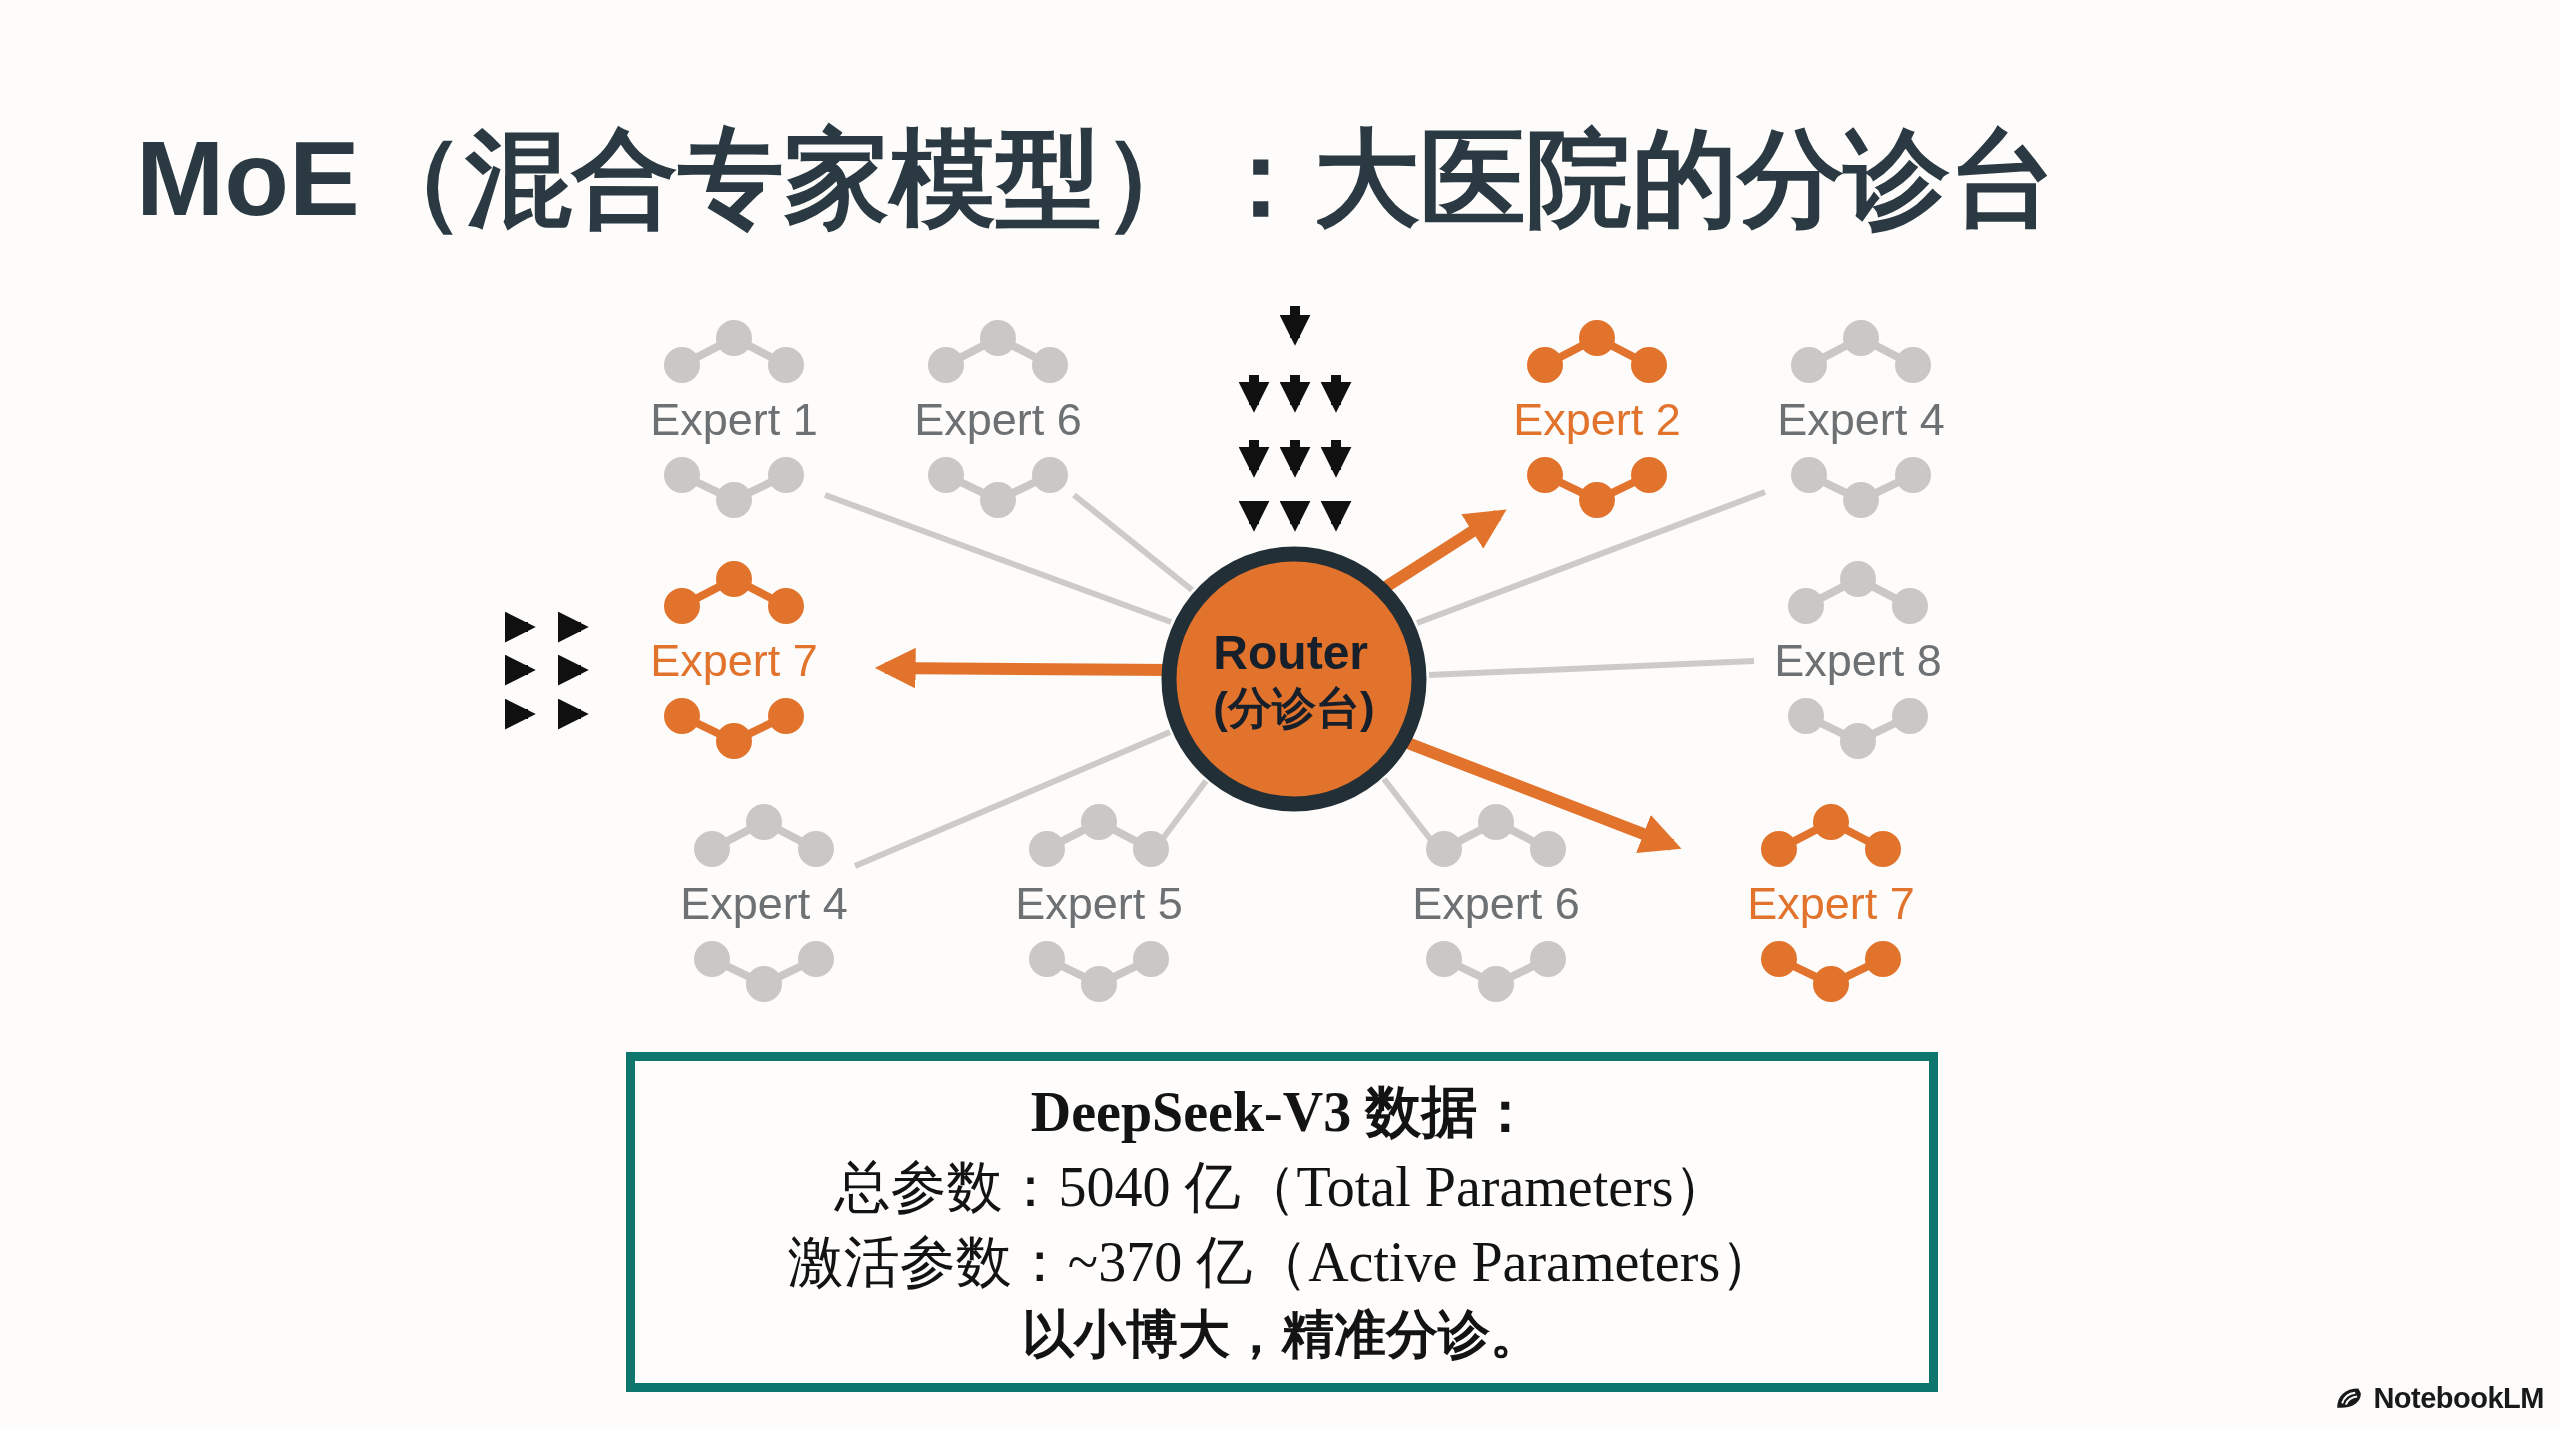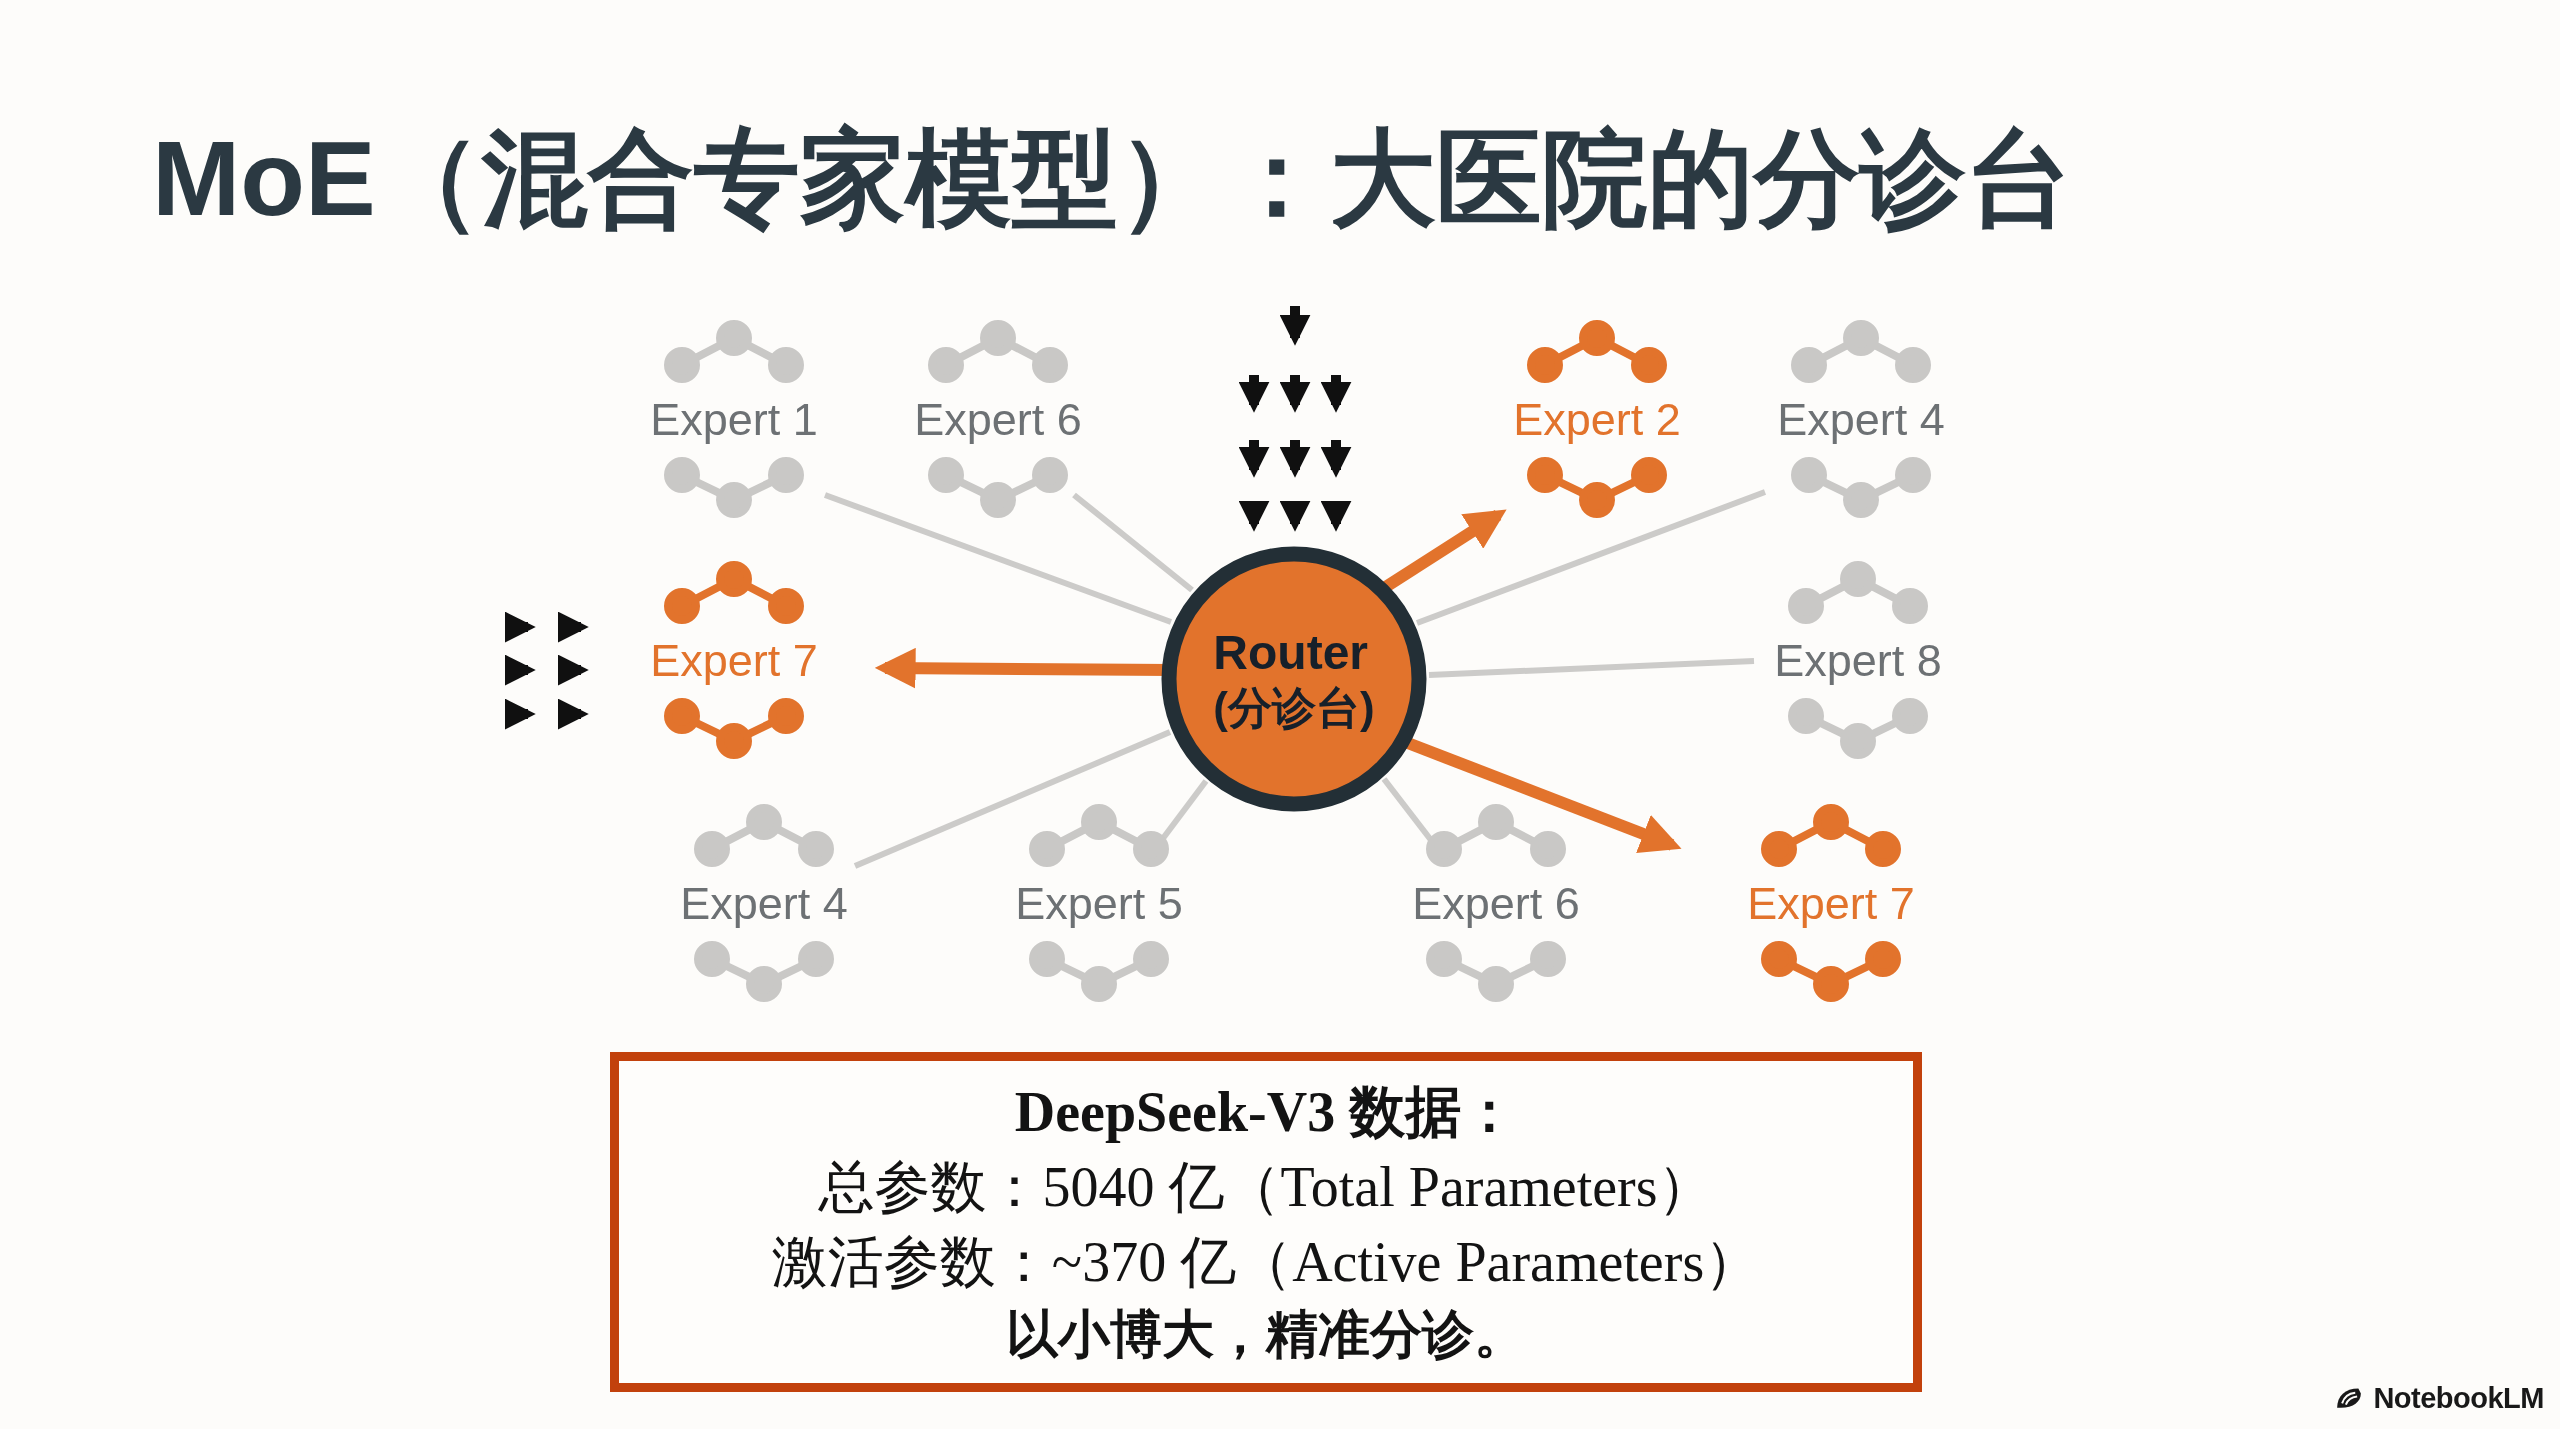--- a/index.html
+++ b/index.html
@@ -2,21 +2,21 @@
 <html><head>
 <meta charset="utf-8">
 <style>
   html,body{margin:0;padding:0;background:#ffffff;}
   .canvas{
     position:relative;width:2560px;height:1429px;overflow:hidden;
     background:#fdfcfa;font-family:"Liberation Sans",sans-serif;
   }
   
   .title{
-    position:absolute;left:152px;top:108px;width:2200px;
+    position:absolute;left:136px;top:108px;width:2200px;
     font-size:106px;font-weight:bold;letter-spacing:0px;
     color:#2b3942;white-space:nowrap;
   }
   
   svg.diagram{position:absolute;left:0;top:0;}
   .gray-line{stroke:#cccbc9;stroke-width:6;fill:none;}
   .orange-arrow{stroke:#e2732c;stroke-width:12;fill:none;}
   .black-arrow{stroke:#101010;stroke-width:10;fill:none;}
   .router-circle{fill:#e2732c;stroke:#232f36;stroke-width:15;}
   
@@ -45,22 +45,22 @@
   .pos-e3{left:1597px;top:420px;}
   .pos-e4t{left:1861px;top:420px;}
   .pos-e7l{left:734px;top:661px;}
   .pos-e8{left:1858px;top:661px;}
   .pos-e4b{left:764px;top:904px;}
   .pos-e5{left:1099px;top:904px;}
   .pos-e6{left:1496px;top:904px;}
   .pos-e7b{left:1831px;top:904px;}
   
   .info-box{
-    position:absolute;left:610px;top:1052px;width:1312px;height:340px;
-    box-sizing:border-box;border:9px solid #c2410c;background:#fefdfb;
+    position:absolute;left:626px;top:1052px;width:1312px;height:340px;
+    box-sizing:border-box;border:9px solid #0f766e;background:#fefdfb;
     display:flex;flex-direction:column;justify-content:center;align-items:center;
     text-align:center;font-family:"Liberation Serif",serif;color:#131313;
     line-height:1.34;z-index:4;
   }
   .info-box .b1{font-size:56px;font-weight:bold;}
   .info-box .b2,.info-box .b3{font-size:56px;}
   .info-box .b4{font-size:52px;font-weight:bold;font-family:"Liberation Sans",sans-serif;}
   
   .brand{
     position:absolute;right:16px;top:1382px;display:flex;align-items:center;gap:9px;

